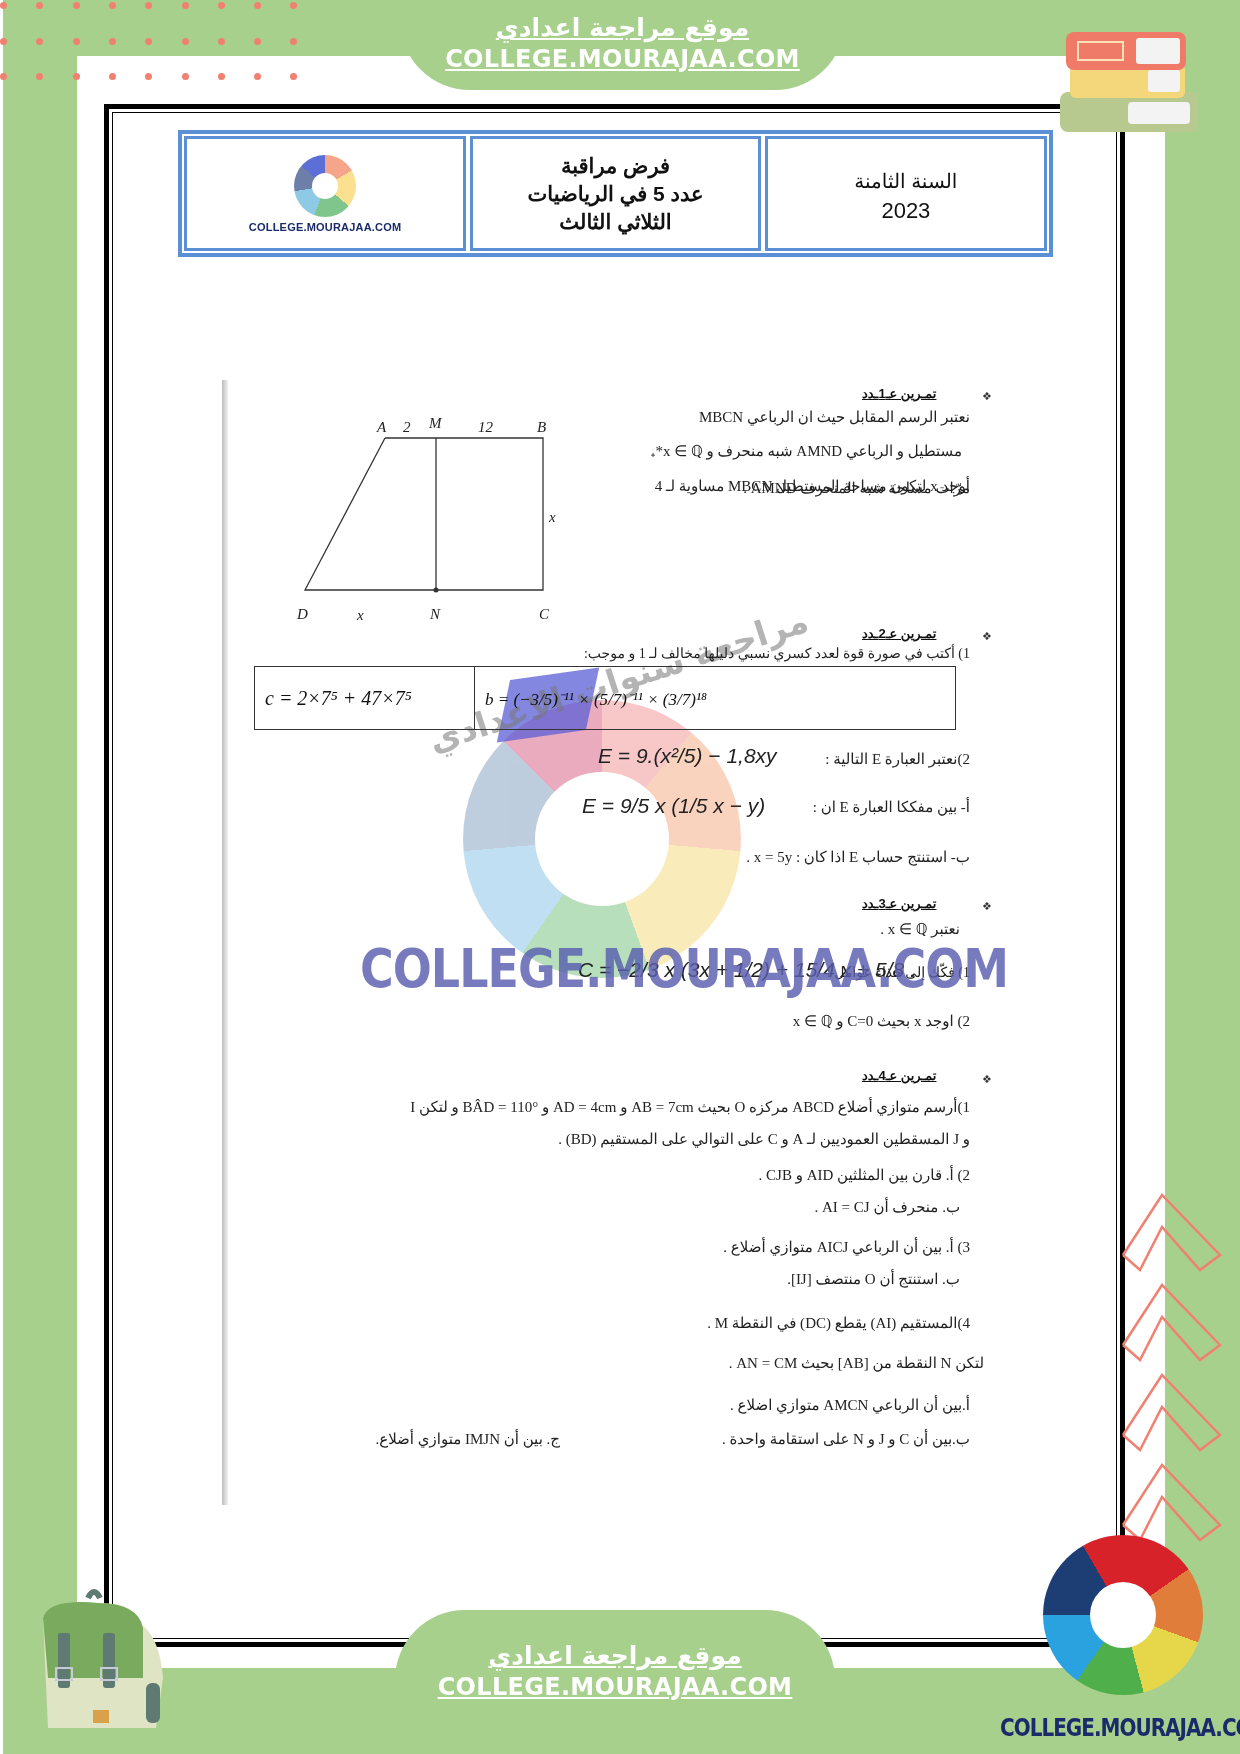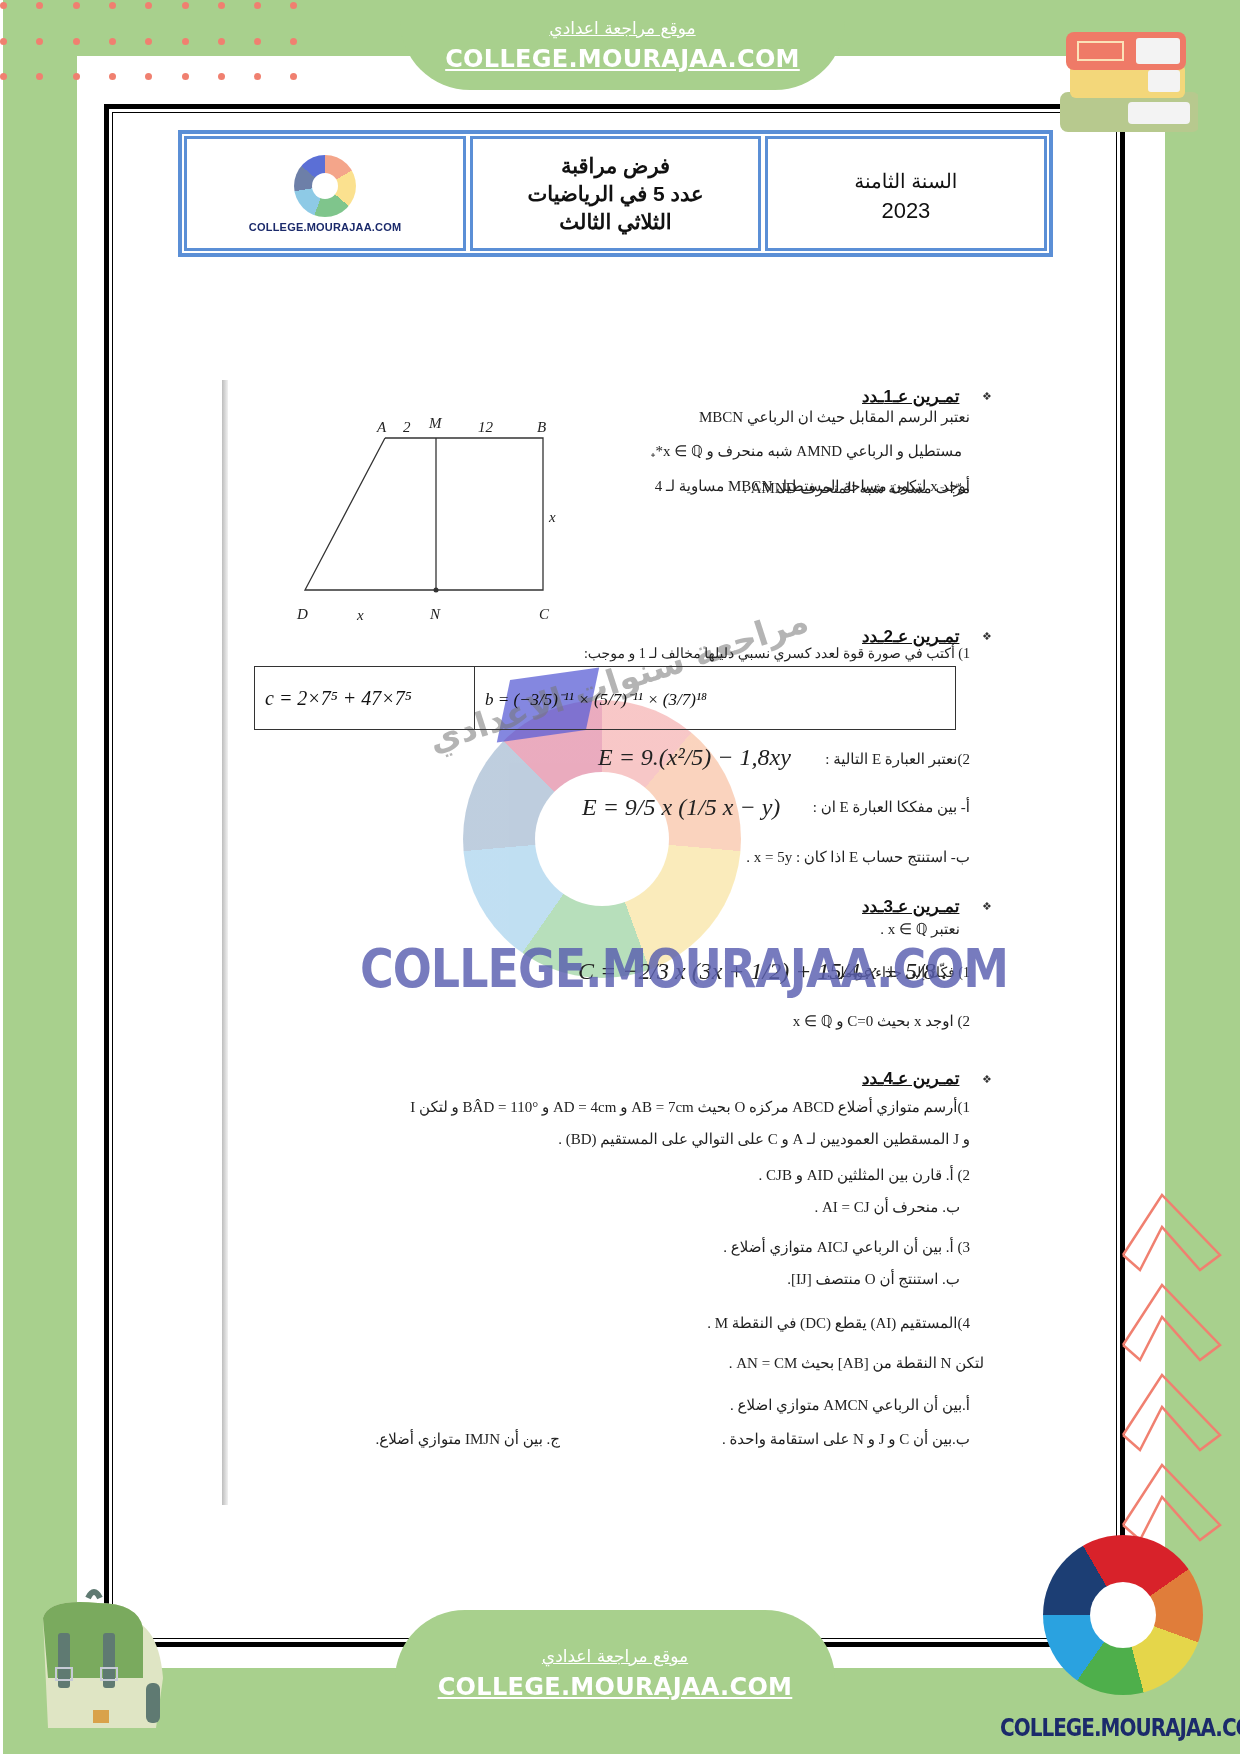--- a/index.html
+++ b/index.html
@@ -13,21 +13,21 @@
   .frame-bottom { position: absolute; left: 0; top: 1668px; width: 1240px; height: 86px; background: #a8d08d; }
   .white-gap-left { position: absolute; left: 0; top: 0; width: 3px; height: 1754px; background: #fff; }
 
   .dots { position: absolute; left: 0; top: 0; }
   .dot { position: absolute; width: 7px; height: 7px; border-radius: 50%; background: #f08070; }
 
   
   .banner { position: absolute; background: #a8d08d; border-radius: 60px; text-align: center; color: #fff; }
   .banner-top { left: 400px; top: -40px; width: 445px; height: 130px; border-radius: 0 0 70px 70px; }
   .banner-bottom { left: 395px; top: 1610px; width: 440px; height: 160px; border-radius: 70px 70px 0 0; }
-  .banner .ar { font-size: 17px; font-weight: normal; text-decoration: underline; direction: rtl; line-height: 32px; }
+  .banner .ar { font-size: 25px; font-weight: bold; text-decoration: underline; direction: rtl; line-height: 32px; }
   .banner .en { font-size: 24px; font-weight: bold; text-decoration: underline; line-height: 30px; letter-spacing: 0.3px; }
   .banner-top .ar { margin-top: 52px; }
   .banner-bottom .ar { margin-top: 30px; }
 
   
   .outer-border { position: absolute; left: 104px; top: 104px; width: 1021px; height: 1543px;
     border: 5px solid #000; background: #fff; }
   .outer-border::after { content: ""; position: absolute; left: 3px; top: 3px; right: 3px; bottom: 3px; border: 1.5px solid #000; }
 
   
@@ -42,23 +42,23 @@
     background: conic-gradient(#f4a58a 0 60deg, #fbe18f 60deg 130deg, #7fc58c 130deg 200deg, #8ecae6 200deg 260deg, #6d7fa8 260deg 310deg, #5b6fd6 310deg 360deg); }
   .logo-small::after { content: ""; position: absolute; left: 18px; top: 18px; width: 26px; height: 26px; border-radius: 50%; background: #fff; }
   .logo-caption { font-family: "Liberation Sans", sans-serif; font-weight: bold; font-size: 11px; color: #1b2a6b; margin-top: 4px; letter-spacing: 0.2px; }
 
   
   .scan { position: absolute; left: 222px; top: 380px; width: 770px; height: 1125px; background: #fff; }
   .scan-edge { position: absolute; left: 222px; top: 380px; width: 6px; height: 1125px; background: linear-gradient(90deg, #bdbdbd, #f1f1f1); }
 
   .rtl { direction: rtl; unicode-bidi: embed; }
   .txt { position: absolute; font-family: "Liberation Serif", serif; font-size: 15px; color: #222; white-space: nowrap; }
-  .ex-title { position: absolute; font-family: "Liberation Sans", sans-serif; font-weight: bold; font-size: 17px; text-decoration: underline; direction: rtl; color: #111; }
+  .ex-title { position: absolute; font-family: "Liberation Sans", sans-serif; font-weight: bold; font-size: 13px; text-decoration: underline; direction: rtl; color: #111; }
   .bullet { position: absolute; font-size: 11px; color: #333; }
-  .math { font-family: Liberation Serif, serif; font-style: italic; font-size: 24px; }
+  .math { font-family: Liberation Sans, sans-serif; font-style: italic; font-size: 21px; }
 
   
   .ptable { position: absolute; left: 254px; top: 666px; width: 702px; height: 64px; border: 1px solid #333; display: flex; direction: ltr; }
   .ptable .pc { border-right: 1px solid #333; display: flex; align-items: center; padding-left: 10px; font-family: "Liberation Serif", serif; font-style: italic; font-size: 20px; }
   .ptable .pc:last-child { border-right: none; }
 
   
   .wm-ring { position: absolute; left: 463px; top: 700px; width: 278px; height: 278px; border-radius: 50%; opacity: 0.55;
     background: conic-gradient(#f29a9a 0 40deg, #f6b089 40deg 95deg, #f7dc84 95deg 160deg, #7ec584 160deg 215deg, #8ec5e8 215deg 265deg, #8aa6c4 265deg 315deg, #d9678a 315deg 360deg); }
   .wm-ring::after { content: ""; position: absolute; left: 72px; top: 72px; width: 134px; height: 134px; border-radius: 50%; background: #fff; }

